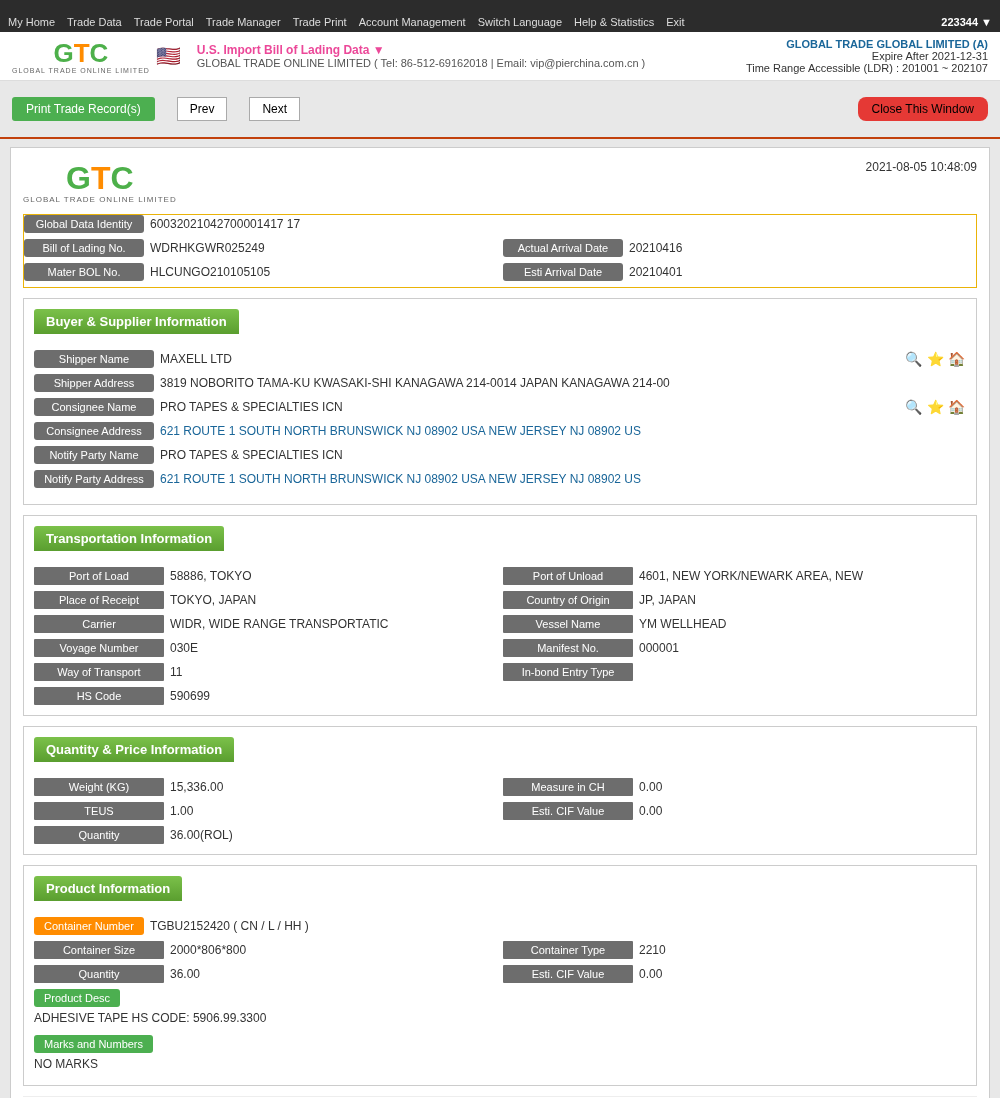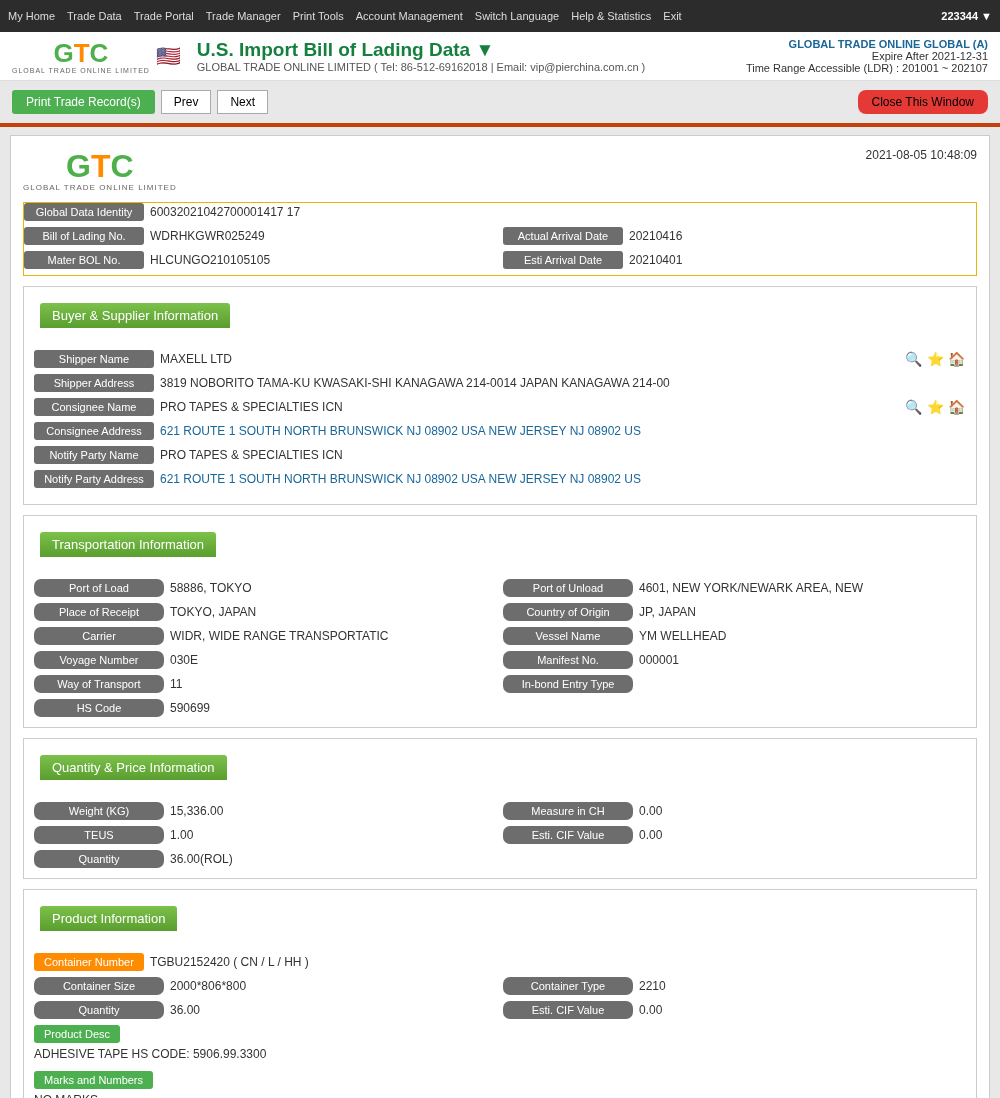--- a/index.html
+++ b/index.html
@@ -1,63 +1,63 @@
 <!DOCTYPE html>
 <html><head>
   <meta charset="utf-8">
   <style>
     * { box-sizing: border-box; margin: 0; padding: 0; }
     body { font-family: Arial, sans-serif; font-size: 12px; background: #f0f0f0; color: #333; }
 
     
-    .top-nav { background: #2c2c2c; color: #ccc; display: flex; align-items: center; height: 24px; padding: 16px 8px; font-size: 11px; }
+    .top-nav { background: #2c2c2c; color: #ccc; display: flex; height: 24px; padding: 16px 8px; font-size: 11px; }
     .top-nav .nav-item { margin-right: 12px; cursor: pointer; color: #ddd; }
     .top-nav .spacer { flex: 1; }
     .top-nav .user-id { color: #fff; font-weight: bold; }
 
     
     .header { background: #fff; display: flex; align-items: center; padding: 6px 12px; border-bottom: 1px solid #ddd; }
     .header .logo-area { display: flex; align-items: center; gap: 8px; }
     .header .flag { font-size: 20px; margin: 0 6px; }
     .header .title-area { flex: 1; padding-left: 10px; }
-    .header .main-title { font-size: 19px; font-weight: bold; color: #15803d; }
+    .header .main-title { font-size: 12px; font-weight: bold; color: #ec4899; }
     .header .sub-title { font-size: 11px; color: #555; }
     .header .account-info { text-align: right; font-size: 11px; }
     .header .account-name { color: #1a6699; font-weight: bold; }
     .header .account-expire { color: #333; }
 
     
-    .toolbar { display: flex; align-items: center; padding: 9px 12px; background: #e8e8e8; border-bottom: 4px solid #c2410c; gap: 6px; }
+    .toolbar { display: flex; align-items: center; padding: 16px 12px; background: #e8e8e8; border-bottom: 2px solid #c2410c; gap: 22px; }
     .btn-print { background: #4caf50; color: #fff; border: none; padding: 5px 14px; font-size: 12px; cursor: pointer; border-radius: 3px; }
     .btn-nav { background: #fff; border: 1px solid #aaa; padding: 4px 12px; font-size: 12px; cursor: pointer; border-radius: 0; }
     .btn-close { background: #e53935; color: #000000; border: none; padding: 5px 14px; font-size: 12px; cursor: pointer; border-radius: 8px; margin-left: auto; }
 
     
     .main-content { background: #fff; margin: 8px auto; width: 980px; border: 1px solid #ccc; padding: 12px; }
 
     
     .doc-header { display: flex; justify-content: space-between; align-items: flex-start; margin-bottom: 10px; }
     .doc-header .doc-date { font-size: 12px; color: #333; text-align: right; }
 
     
     .identity-row { border: 1px solid #eab308; padding: 0; margin-bottom: 10px; }
     .field-row { display: flex; align-items: center; margin-bottom: 6px; gap: 6px; }
     .field-label { background: #6d6d6d; color: #fff; padding: 3px 8px; font-size: 11px; min-width: 120px; text-align: center; border-radius: 3px; }
     .field-value { font-size: 12px; color: #333; flex: 1; }
     .field-value.full { flex: 2; }
 
     
     .section { border: 1px solid #ccc; margin-bottom: 10px; }
-    .section-header { background: linear-gradient(to bottom, #7bc14a, #5a9e2f); color: #fff; padding: 5px 12px; font-size: 13px; font-weight: normal; border-radius: 3px 3px 0 0; display: inline-block; margin: 16px; }
+    .section-header { background: linear-gradient(to bottom, #7bc14a, #5a9e2f); color: #fff; padding: 5px 12px; font-size: 13px; font-weight: bold; border-radius: 3px 3px 0 0; display: inline-block; margin: 10px; }
     .section-body { padding: 6px 10px 10px 10px; }
 
     .two-col { display: grid; grid-template-columns: 1fr 1fr; gap: 6px; }
 
     .field-pair { display: flex; align-items: center; gap: 6px; }
-    .field-pair .fl { background: #6d6d6d; color: #fff; padding: 3px 8px; font-size: 11px; min-width: 130px; text-align: center; border-radius: 7px; white-space: nowrap; }
+    .field-pair .fl { background: #6d6d6d; color: #fff; padding: 3px 8px; font-size: 11px; min-width: 130px; text-align: center; border-radius: 1px; white-space: nowrap; }
     .field-pair .fv { font-size: 12px; color: #333; }
 
     .icons-row { display: flex; gap: 4px; margin-left: auto; }
     .icon-btn { font-size: 14px; cursor: pointer; }
 
     
     .btn-container { background: #ff8c00; color: #fff; border: none; padding: 3px 10px; font-size: 11px; cursor: pointer; border-radius: 3px; }
     .btn-product-desc { background: #4caf50; color: #fff; border: none; padding: 3px 10px; font-size: 11px; cursor: pointer; border-radius: 3px; }
     .btn-marks { background: #4caf50; color: #fff; border: none; padding: 3px 10px; font-size: 11px; cursor: pointer; border-radius: 3px; }
 
@@ -88,21 +88,21 @@
 </head>
 <body>
 
 <div class="wrapper">
 
   <div class="top-nav">
     <span class="nav-item">My Home</span>
     <span class="nav-item">Trade Data</span>
     <span class="nav-item">Trade Portal</span>
     <span class="nav-item">Trade Manager</span>
-    <span class="nav-item">Print Tools</span>
+    <span class="nav-item">Trade Print</span>
     <span class="nav-item">Account Management</span>
     <span class="nav-item">Switch Language</span>
     <span class="nav-item">Help &amp; Statistics</span>
     <span class="nav-item">Exit</span>
     <span class="spacer"></span>
     <span class="user-id">223344 ▼</span>
   </div>
 
   <div class="header">
     <div class="logo-area">
@@ -114,21 +114,21 @@
         </div>
         <div class="logo-subtitle">GLOBAL TRADE ONLINE LIMITED</div>
       </div>
     </div>
     <span class="flag">🇺🇸</span>
     <div class="title-area">
       <div class="main-title">U.S. Import Bill of Lading Data ▼</div>
       <div class="sub-title">GLOBAL TRADE ONLINE LIMITED ( Tel: 86-512-69162018  |  Email: vip@pierchina.com.cn )</div>
     </div>
     <div class="account-info">
-      <div class="account-name">GLOBAL TRADE ONLINE GLOBAL (A)</div>
+      <div class="account-name">GLOBAL TRADE GLOBAL LIMITED (A)</div>
       <div class="account-expire">Expire After 2021-12-31</div>
       <div class="account-expire">Time Range Accessible (LDR) : 201001 ~ 202107</div>
     </div>
   </div>
 
   <div class="toolbar">
     <button class="btn-print">Print Trade Record(s)</button>
     <button class="btn-nav">Prev</button>
     <button class="btn-nav">Next</button>
     <button class="btn-close">Close This Window</button>

